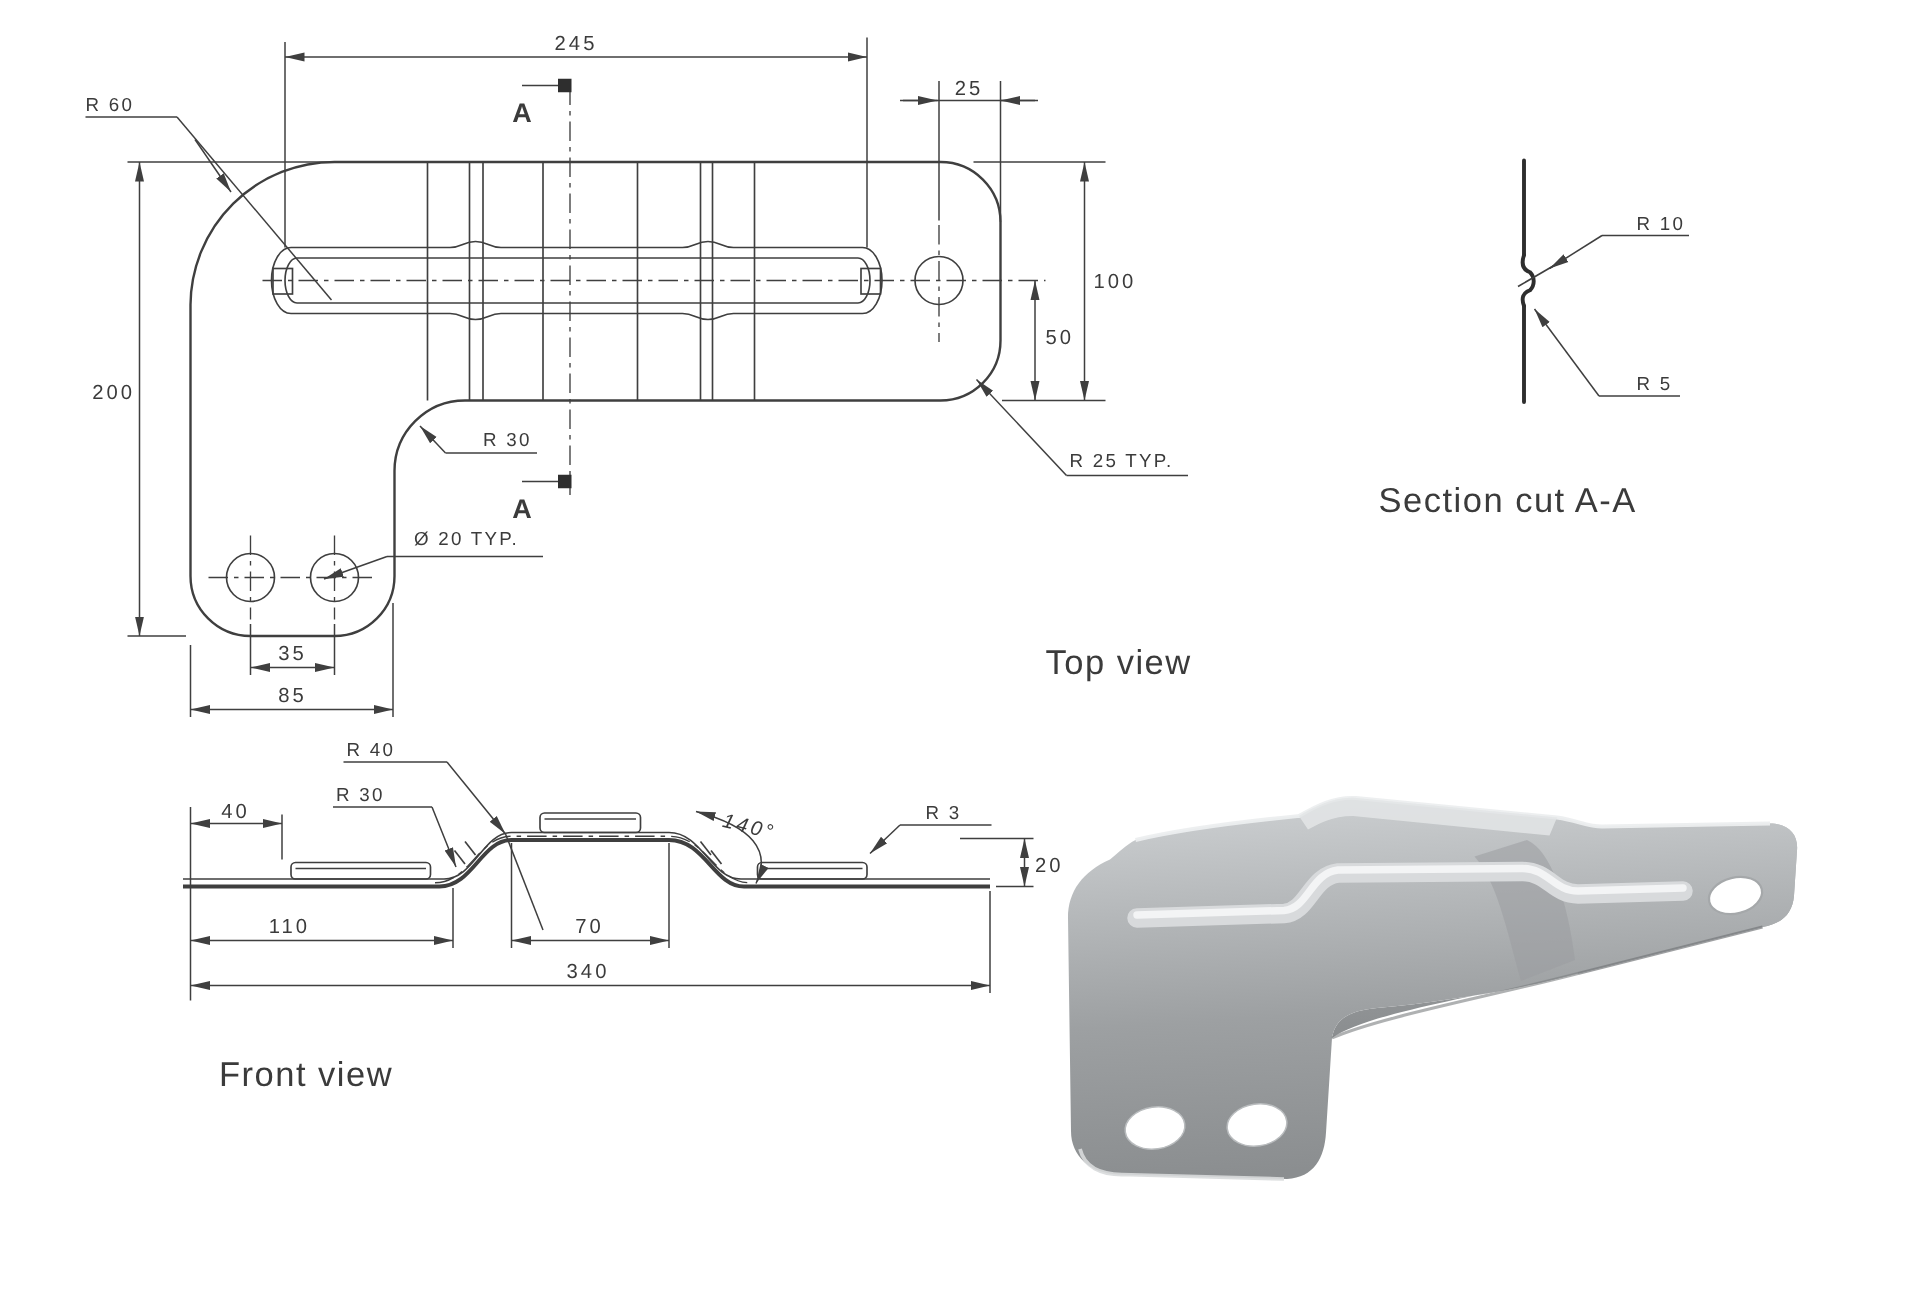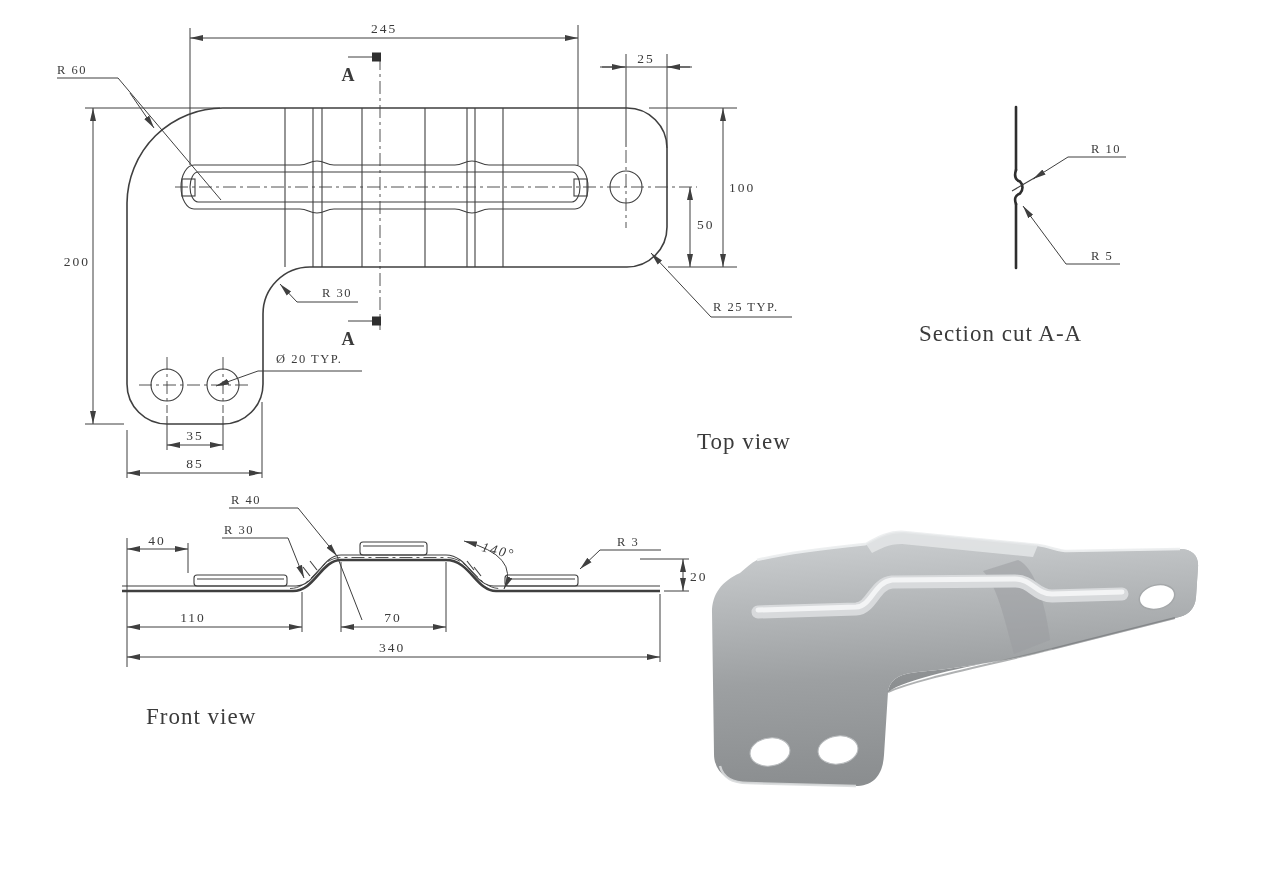--- a/index.html
+++ b/index.html
@@ -1,17 +1,17 @@
 <!DOCTYPE html>
 <html><head>
 <meta charset="utf-8">
 <style>
   html,body{margin:0;padding:0;background:#ffffff;}
   #stage{position:relative;width:1283px;height:874px;background:#ffffff;overflow:hidden;
-         font-family:Liberation Serif, serif;}
+         font-family:Liberation Sans, sans-serif;}
   svg{position:absolute;inset:0;}
   .ln{stroke:#3f3f3f;fill:none;stroke-width:1.1;}
   .ol{stroke:#3f3f3f;fill:none;stroke-width:1.6;}
   .thk{stroke:#3f3f3f;fill:none;stroke-width:2.6;}
   .sec{stroke:#2e2e2e;fill:none;stroke-width:2.6;stroke-linecap:round;}
   .cl{stroke:#3f3f3f;fill:none;stroke-width:0.9;stroke-dasharray:13 4 3 4;}
   .dim{stroke:#3f3f3f;fill:none;stroke-width:1;}
   text{fill:#3b3b3b;}
   .dt{font-size:13.5px;letter-spacing:2px;}
   .ct{font-size:12.5px;letter-spacing:1.5px;}

